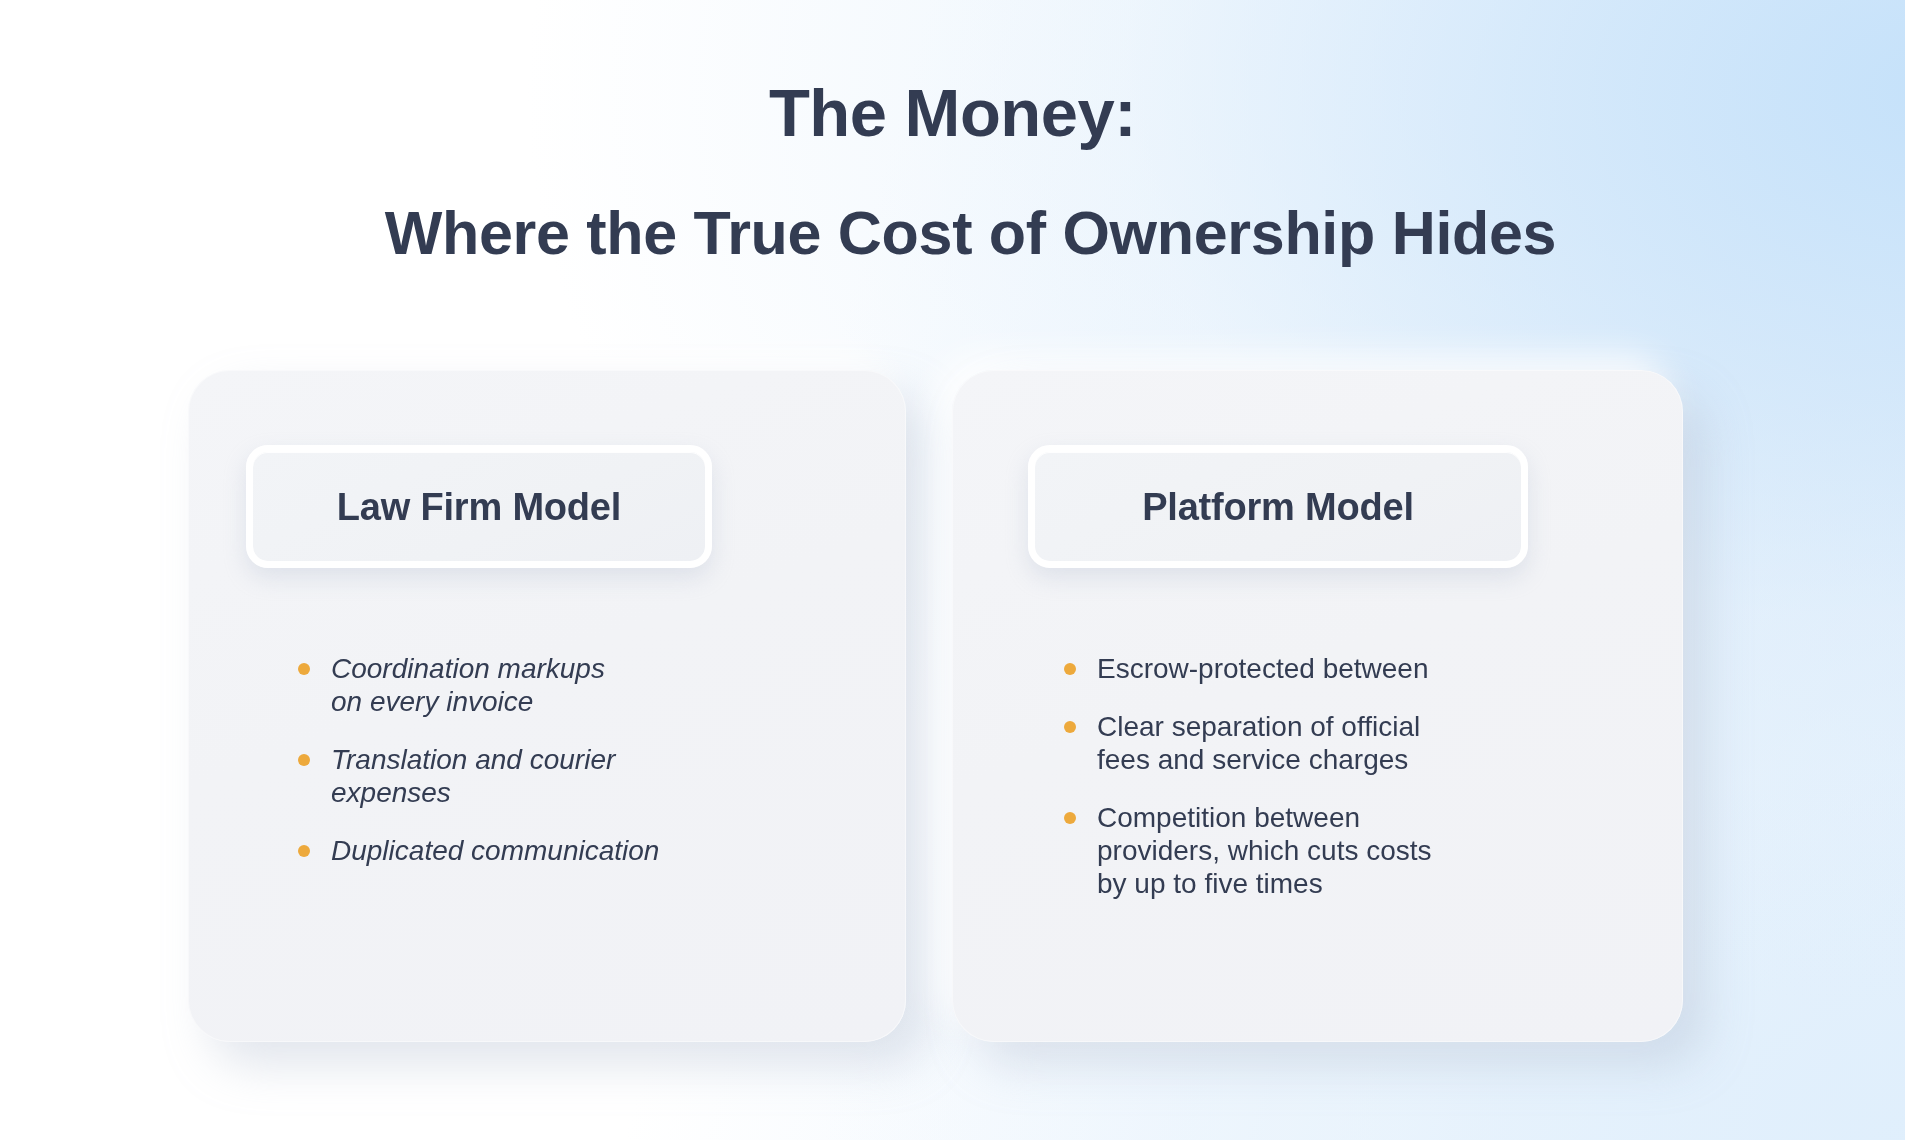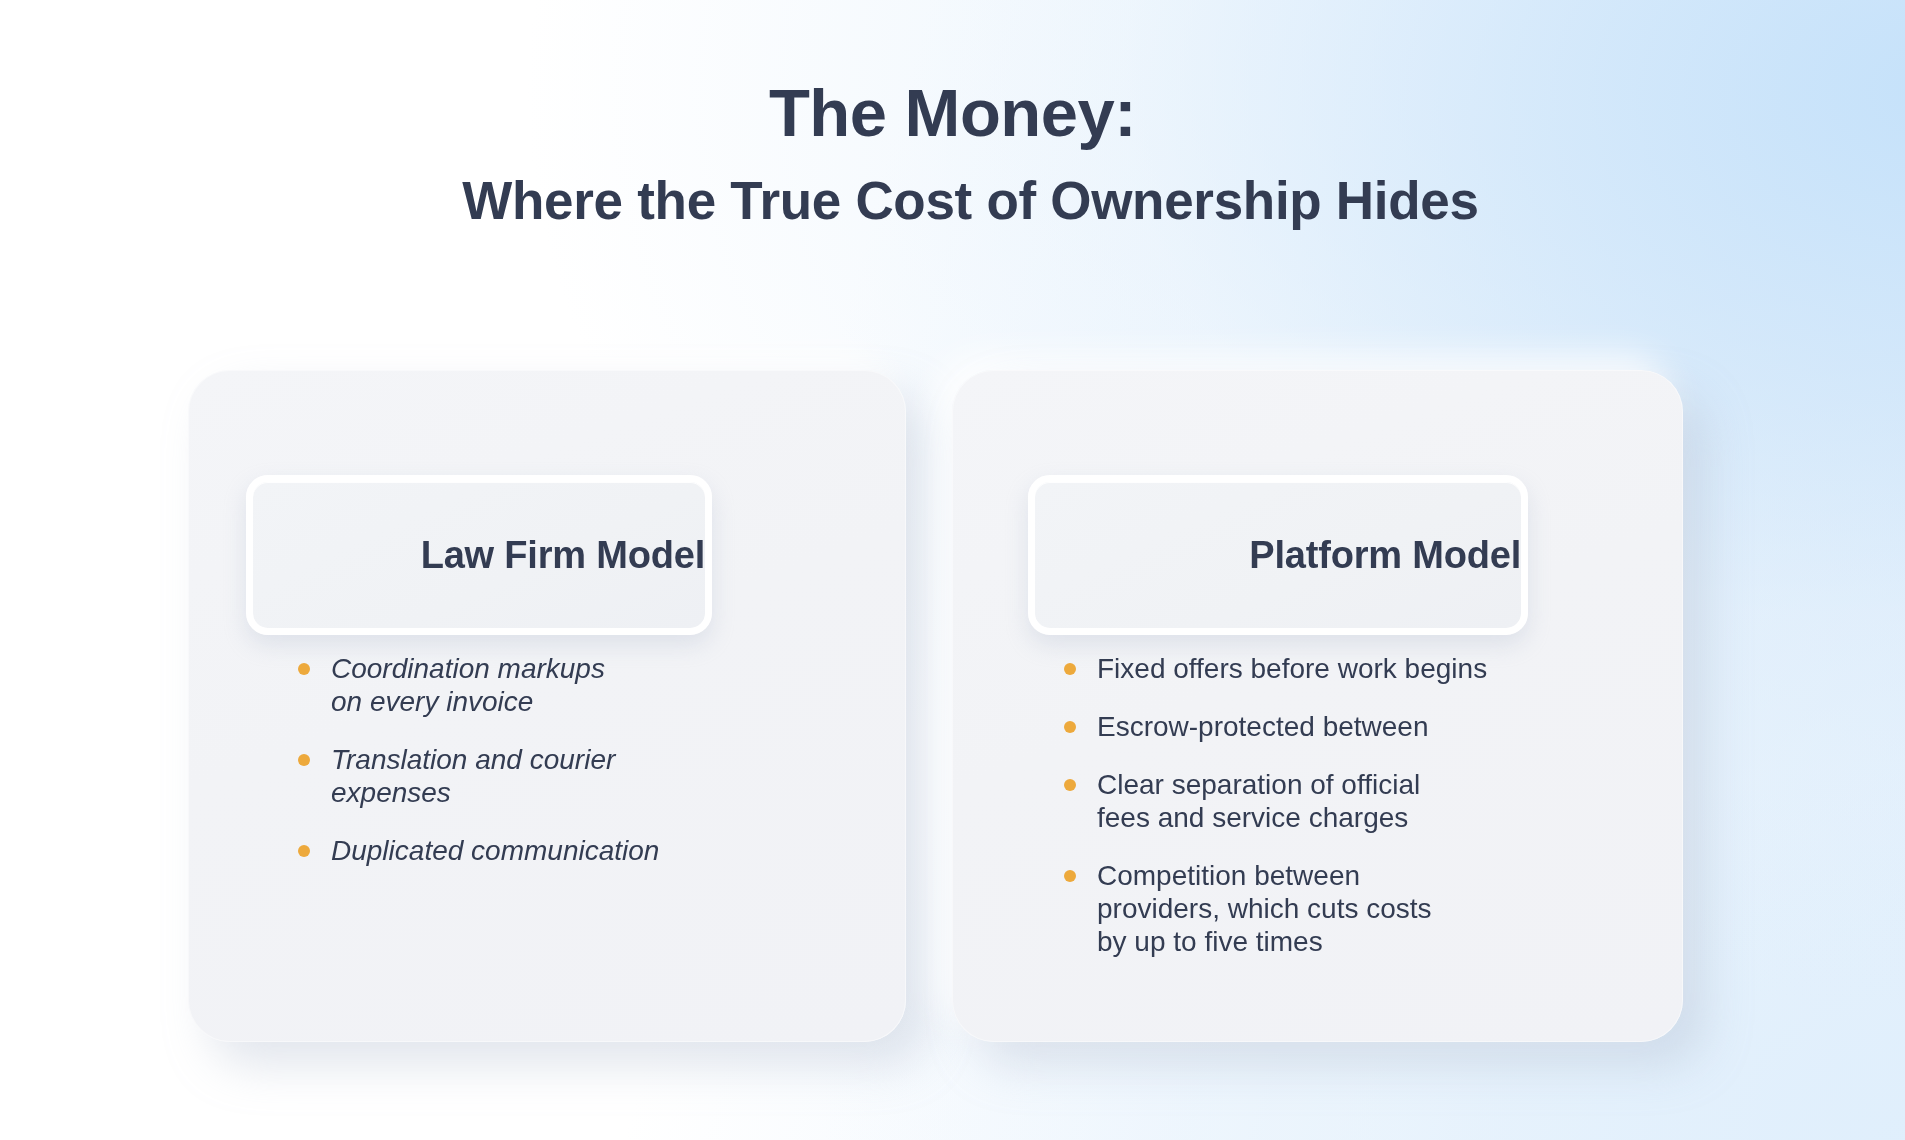--- a/index.html
+++ b/index.html
@@ -37,22 +37,22 @@
 
   .title {
     font-size: 67px;
     font-weight: 700;
     letter-spacing: -0.5px;
     color: #333c52;
     line-height: 1.05;
   }
 
   .subtitle {
-    margin-top: 24px;
-    font-size: 53px;
+    margin-top: 52px;
+    font-size: 61px;
     font-weight: 700;
     letter-spacing: -0.3px;
     color: #333c52;
     line-height: 1.1;
     padding-left: 36px;
   }
 
   
   .card {
     position: absolute;
@@ -66,31 +66,30 @@
       0 0 0 1px rgba(255,255,255,0.45) inset;
   }
 
   #card-law    { left: 188px;  width: 718px; }
   #card-platform { left: 952px; width: 731px; }
 
   
   .pill {
     position: absolute;
     top: 75px;
-    height: 160px;
+    height: 123px;
     border-radius: 22px;
     background: linear-gradient(155deg, #f2f4f7 0%, #f0f2f5 60%, #eef0f4 100%);
     border: 7px solid #ffffff;
     box-shadow:
       0 10px 22px rgba(176,187,205,0.30),
       0 1px 0 rgba(255,255,255,0.9) inset;
     display: flex;
     align-items: center;
-    justify-content: flex-end;
-    margin-top: 30px;
+    justify-content: center;
   }
 
   #card-law .pill      { left: 58px; right: 0; width: 466px; }
   #card-platform .pill { left: 76px; width: 500px; }
 
   .pill-label {
     font-size: 38px;
     font-weight: 700;
     letter-spacing: -0.2px;
     color: #333c52;
@@ -152,21 +151,20 @@
 expenses</li>
       <li>Duplicated communication</li>
     </ul>
   </div>
 
   <div class="card" id="card-platform">
     <div class="pill">
       <span class="pill-label">Platform Model</span>
     </div>
     <ul class="bullets">
-      <li>Fixed offers before work begins</li>
       <li>Escrow-protected between</li>
       <li>Clear separation of official
 fees and service charges</li>
       <li>Competition between
 providers, which cuts costs
 by up to five times</li>
     </ul>
   </div>
 
 </div>

